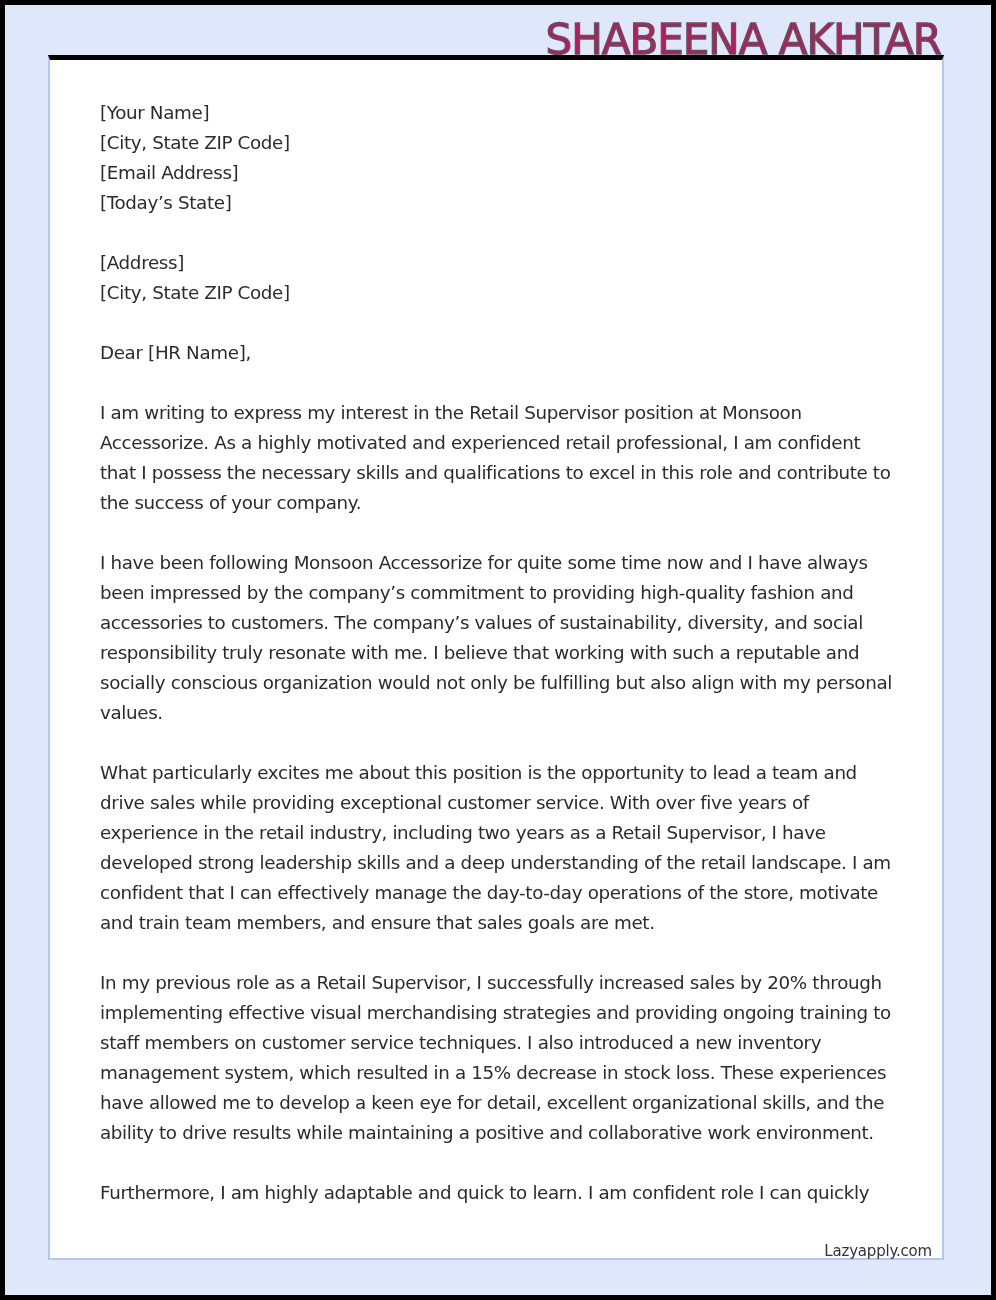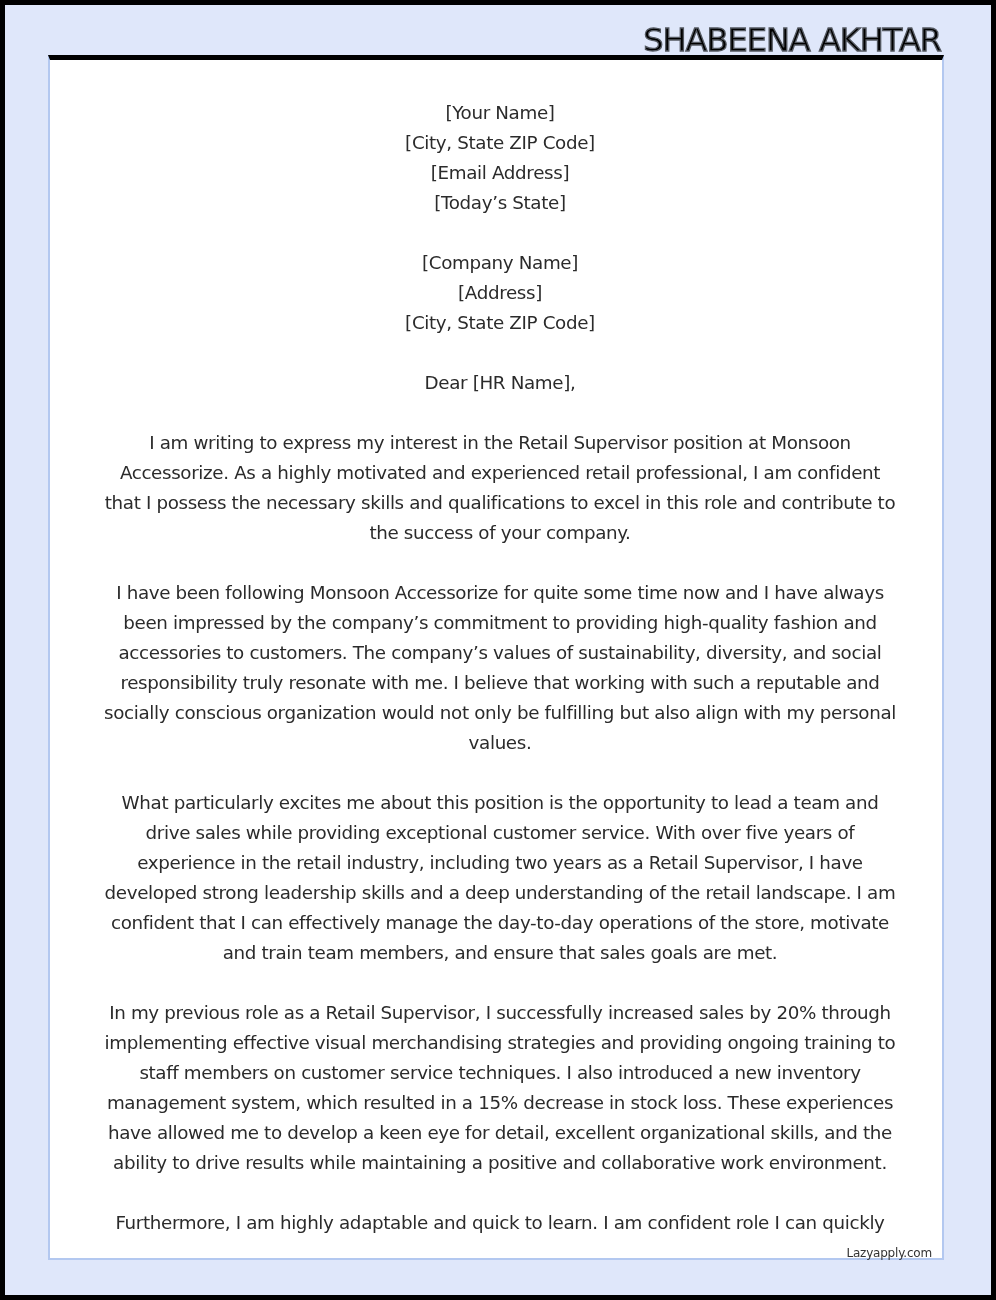--- a/index.html
+++ b/index.html
@@ -8,65 +8,64 @@
     background:#000;
     font-family:"DejaVu Sans", "Liberation Sans", sans-serif;
   }
   .frame {
     position:absolute; left:5px; top:5px; width:986px; height:1290px;
     background:#dfe7fa; overflow:hidden;
   }
   .name {
     position:absolute; right:50px; top:12px;
     font-family:"DejaVu Sans", sans-serif;
-    font-size:32px; letter-spacing:-1px; line-height:46px;
-    color:#000000;
+    font-size:42px; letter-spacing:-1px; line-height:46px;
+    color:#be185d;
     -webkit-text-stroke:1.3px #555a62;
     font-weight:normal;
   }
   .card {
     position:absolute; left:43px; top:50px; width:896px; height:1205px;
     background:#fff;
     border-top:5px solid #000;
     border-left:2px solid #b3c8f0;
     border-right:2px solid #b3c8f0;
     border-bottom:2px solid #b3c8f0;
     box-sizing:border-box;
   }
   .content {
     position:absolute; left:95px; top:93px; width:800px;
     font-size:18.3px; line-height:30px; color:#2b2b2b;
     letter-spacing:-0.35px;
   }
-  .content p { margin:0 0 30px 0;text-align:center; }
+  .content p { margin:0 0 30px 0; }
   .content .line { display:block; }
   .watermark {
     position:absolute; right:10px; bottom:-2px;
-    font-size:12px; color:#333; letter-spacing:-0.2px;
+    font-size:15px; color:#333; letter-spacing:-0.2px;
   }
 </style>
 </head>
 <body>
 
 <div class="frame">
   <div class="name">SHABEENA AKHTAR</div>
 
   <div class="card">
     <div class="watermark">Lazyapply.com</div>
   </div>
 
   <div class="content">
     <p>
       <span class="line">[Your Name]</span>
       <span class="line">[City, State ZIP Code]</span>
       <span class="line">[Email Address]</span>
       <span class="line">[Today’s State]</span>
     </p>
     <p>
-      <span class="line">[Company Name]</span>
       <span class="line">[Address]</span>
       <span class="line">[City, State ZIP Code]</span>
     </p>
     <p>Dear [HR Name],</p>
     <p>I am writing to express my interest in the Retail Supervisor position at Monsoon Accessorize. As a highly motivated and experienced retail professional, I am confident that I possess the necessary skills and qualifications to excel in this role and contribute to the success of your company.</p>
     <p>I have been following Monsoon Accessorize for quite some time now and I have always been impressed by the company’s commitment to providing high-quality fashion and accessories to customers. The company’s values of sustainability, diversity, and social responsibility truly resonate with me. I believe that working with such a reputable and socially conscious organization would not only be fulfilling but also align with my personal values.</p>
     <p>What particularly excites me about this position is the opportunity to lead a team and drive sales while providing exceptional customer service. With over five years of experience in the retail industry, including two years as a Retail Supervisor, I have developed strong leadership skills and a deep understanding of the retail landscape. I am confident that I can effectively manage the day-to-day operations of the store, motivate and train team members, and ensure that sales goals are met.</p>
     <p>In my previous role as a Retail Supervisor, I successfully increased sales by 20% through implementing effective visual merchandising strategies and providing ongoing training to staff members on customer service techniques. I also introduced a new inventory management system, which resulted in a 15% decrease in stock loss. These experiences have allowed me to develop a keen eye for detail, excellent organizational skills, and the ability to drive results while maintaining a positive and collaborative work environment.</p>
     <p>Furthermore, I am highly adaptable and quick to learn. I am confident role I can quickly</p>
   </div>

